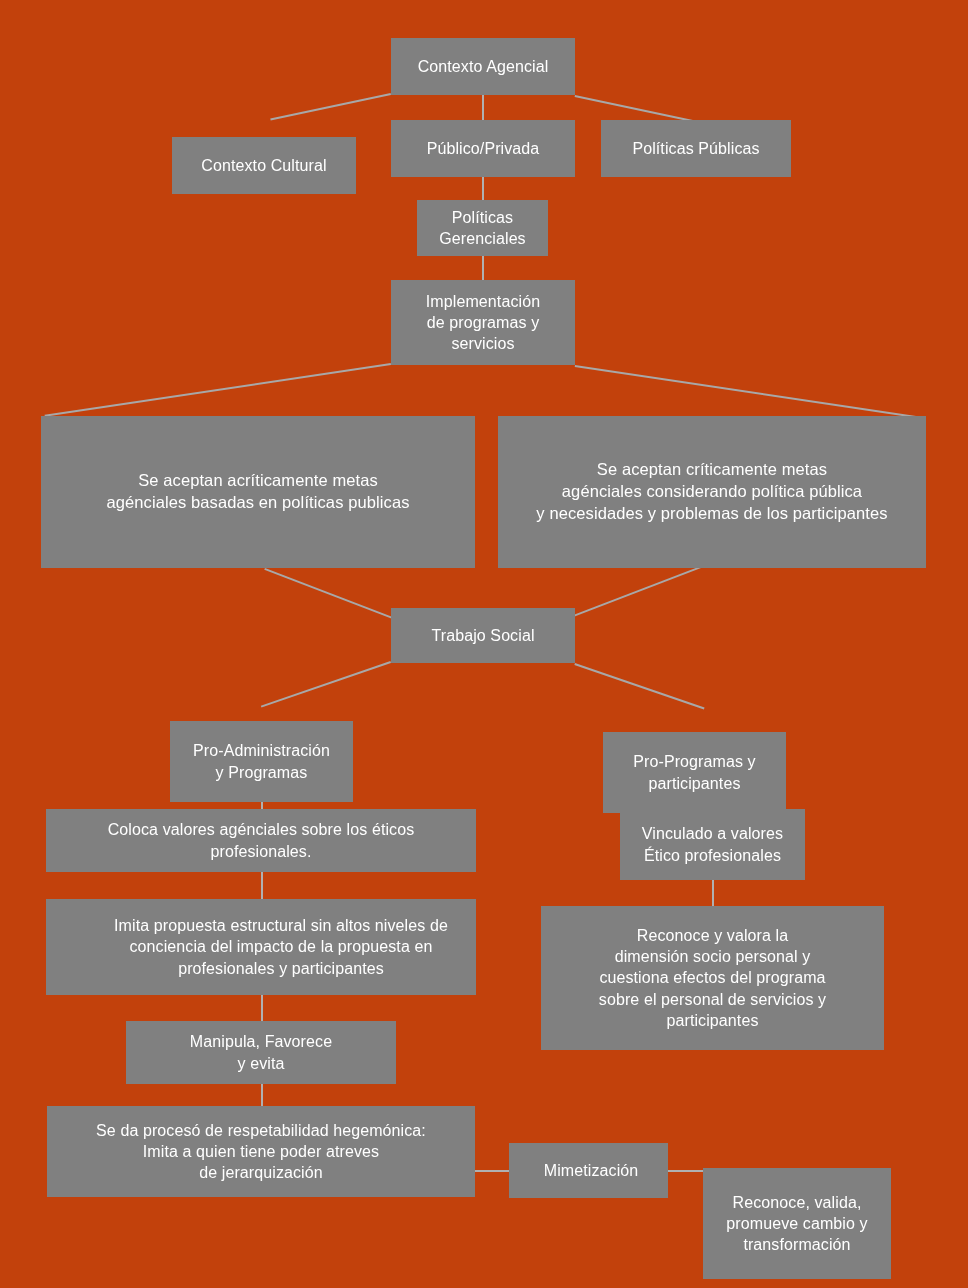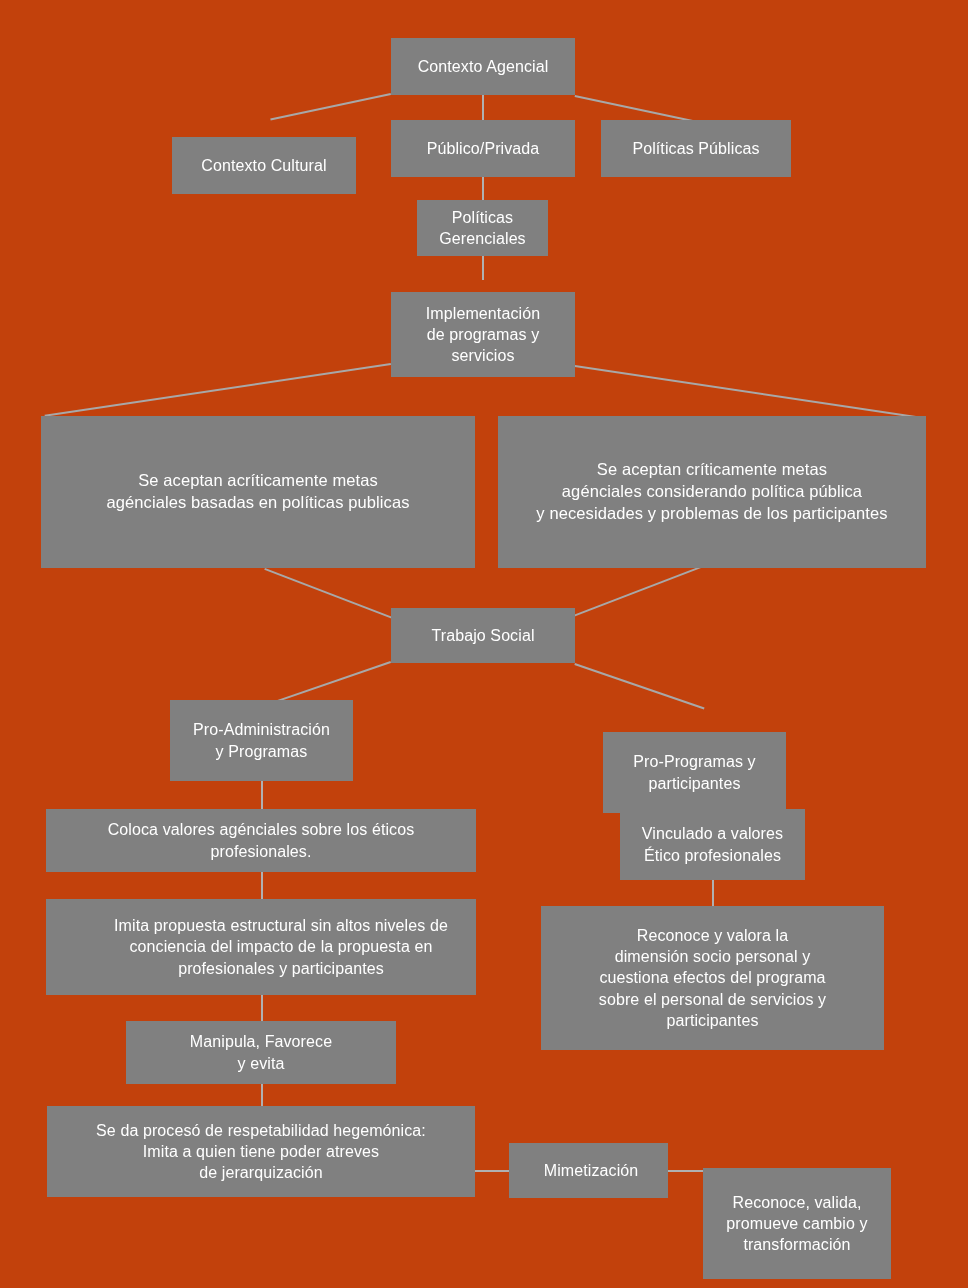--- a/index.html
+++ b/index.html
@@ -97,34 +97,34 @@
 
   <div class="node" style="left:172px; top:106px; width:184px; height:57px;margin-top:31px;">Contexto Cultural</div>
 
   <div class="node" style="left:391px; top:120px; width:184px; height:57px;">Público/Privada</div>
 
   <div class="node" style="left:601px; top:120px; width:190px; height:57px;">Políticas Públicas</div>
 
   <div class="node" style="left:417px; top:200px; width:131px; height:56px;">Políticas
 Gerenciales</div>
 
-  <div class="node" style="left:391px; top:292px; width:184px; height:85px;">Implementación
+  <div class="node" style="left:391px; top:280px; width:184px; height:85px;">Implementación
 de programas y
 servicios</div>
 
   <div class="node big" style="left:41px; top:416px; width:434px; height:152px;">Se aceptan acríticamente metas
 agénciales basadas en políticas publicas</div>
 
   <div class="node big" style="left:498px; top:416px; width:428px; height:152px;">Se aceptan críticamente metas
 agénciales considerando política pública
 y necesidades y problemas de los participantes</div>
 
   <div class="node" style="left:391px; top:608px; width:184px; height:55px;">Trabajo Social</div>
 
-  <div class="node" style="left:170px; top:700px; width:183px; height:81px;">Pro-Administración
+  <div class="node" style="left:170px; top:721px; width:183px; height:81px;">Pro-Administración
 y Programas</div>
 
   <div class="node" style="left:603px; top:700px; width:183px; height:81px;margin-top:32px;">Pro-Programas y
 participantes</div>
 
   <div class="node" style="left:46px; top:809px; width:430px; height:63px;">Coloca valores agénciales sobre los éticos
 profesionales.</div>
 
   <div class="node" style="left:620px; top:809px; width:185px; height:71px;">Vinculado a valores
 Ético profesionales</div>

